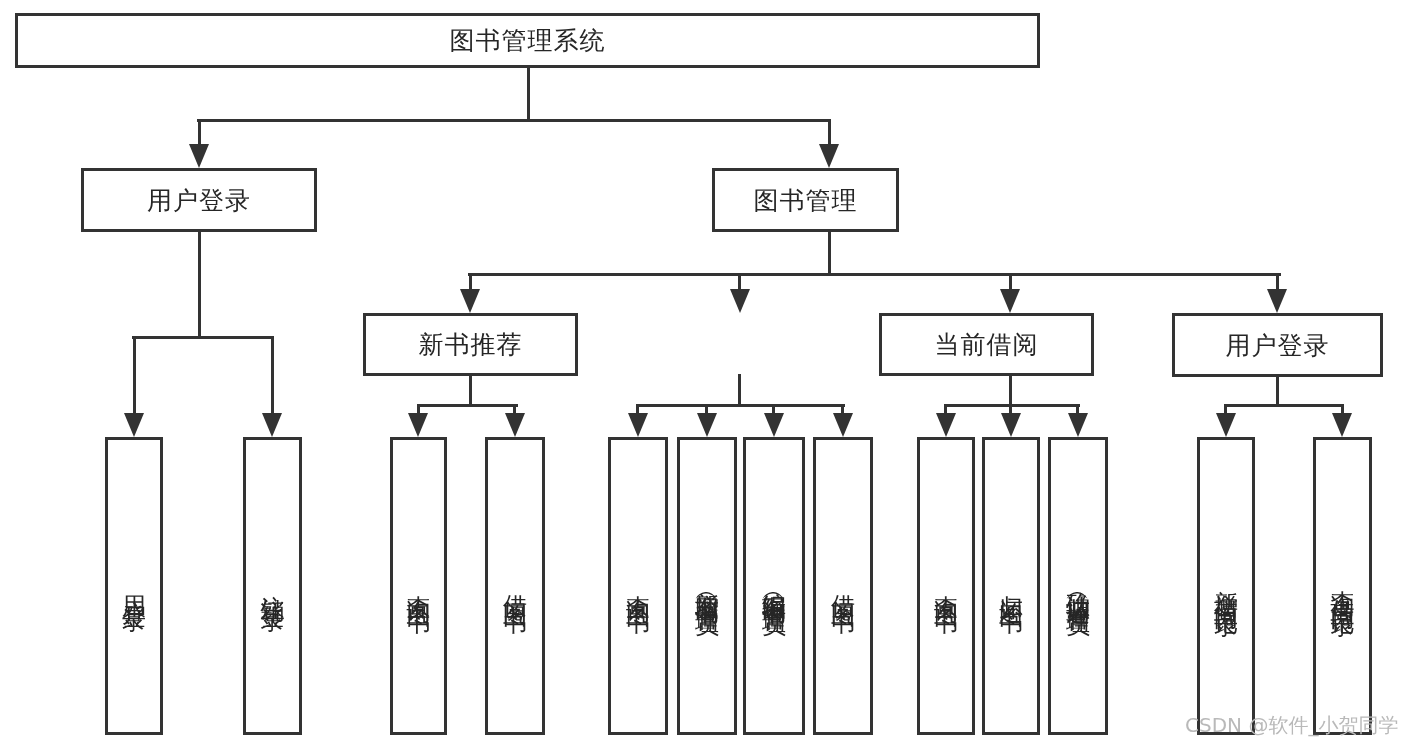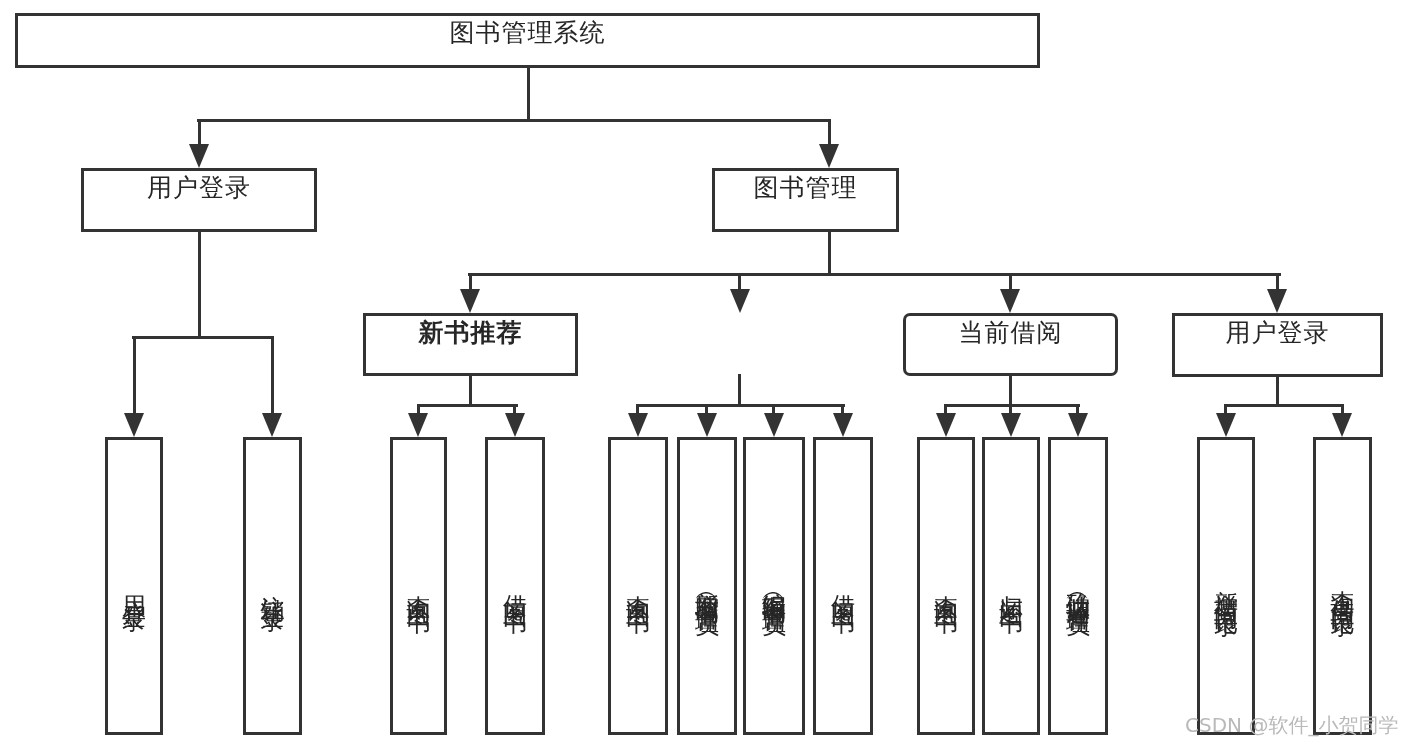--- a/index.html
+++ b/index.html
@@ -8,21 +8,21 @@
     --wm:#b9b9b9;
     --bg:#ffffff;
   }
   html,body{margin:0;padding:0;background:var(--bg);}
   #stage{
     position:relative;width:1405px;height:747px;background:var(--bg);
     font-family:"DejaVu Sans",sans-serif;color:var(--text);overflow:hidden;
   }
   .hbox{
     position:absolute;box-sizing:border-box;border:3px solid var(--line);
-    background:var(--bg);display:flex;justify-content:center;
+    background:var(--bg);display:flex;align-items:center;justify-content:center;
     font-size:25px;letter-spacing:1px;white-space:nowrap;
   }
   .vbox{
     position:absolute;box-sizing:border-box;border:3px solid var(--line);
     background:var(--bg);display:flex;align-items:center;justify-content:center;
     font-size:24px;
     writing-mode:vertical-rl;text-orientation:mixed;letter-spacing:5px;
   }
   .line{position:absolute;background:var(--line);}
   .arrow{
@@ -69,24 +69,24 @@
   <div class="line" style="left:468px;top:273px;width:813px;height:3px;"></div>
   <div class="line" style="left:469px;top:273px;width:3px;height:22px;"></div>
   <div class="line" style="left:738px;top:273px;width:3px;height:22px;"></div>
   <div class="line" style="left:1009px;top:273px;width:3px;height:22px;"></div>
   <div class="line" style="left:1276px;top:273px;width:3px;height:22px;"></div>
   <div class="arrow" style="left:460px;top:289px;"></div>
   <div class="arrow" style="left:730px;top:289px;"></div>
   <div class="arrow" style="left:1000px;top:289px;"></div>
   <div class="arrow" style="left:1267px;top:289px;"></div>
 
-  <div class="hbox" style="left:363px;top:313px;width:215px;height:63px;font-weight:bold;">
+  <div class="hbox" style="left:363px;top:313px;width:215px;height:63px;">
     <span>新书推荐</span>
   </div>
-  <div class="hbox" style="left:903px;top:313px;width:215px;height:63px;border-radius:7px;">
+  <div class="hbox" style="left:879px;top:313px;width:215px;height:63px;">
     <span>当前借阅</span>
   </div>
   <div class="hbox" style="left:1172px;top:313px;width:211px;height:64px;">
     <span>用户登录</span>
   </div>
 
   <div class="line" style="left:469px;top:374px;width:3px;height:33px;"></div>
   <div class="line" style="left:417px;top:404px;width:101px;height:3px;"></div>
   <div class="line" style="left:417px;top:404px;width:3px;height:15px;"></div>
   <div class="line" style="left:513px;top:404px;width:3px;height:15px;"></div>

